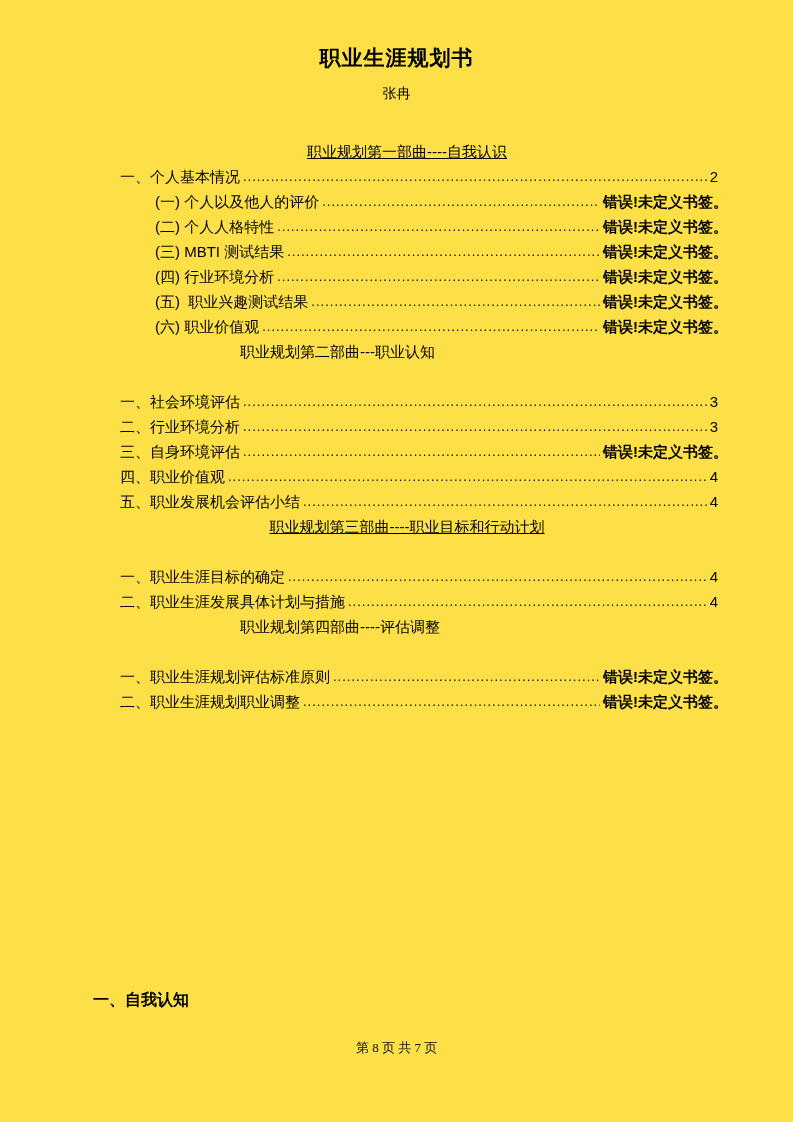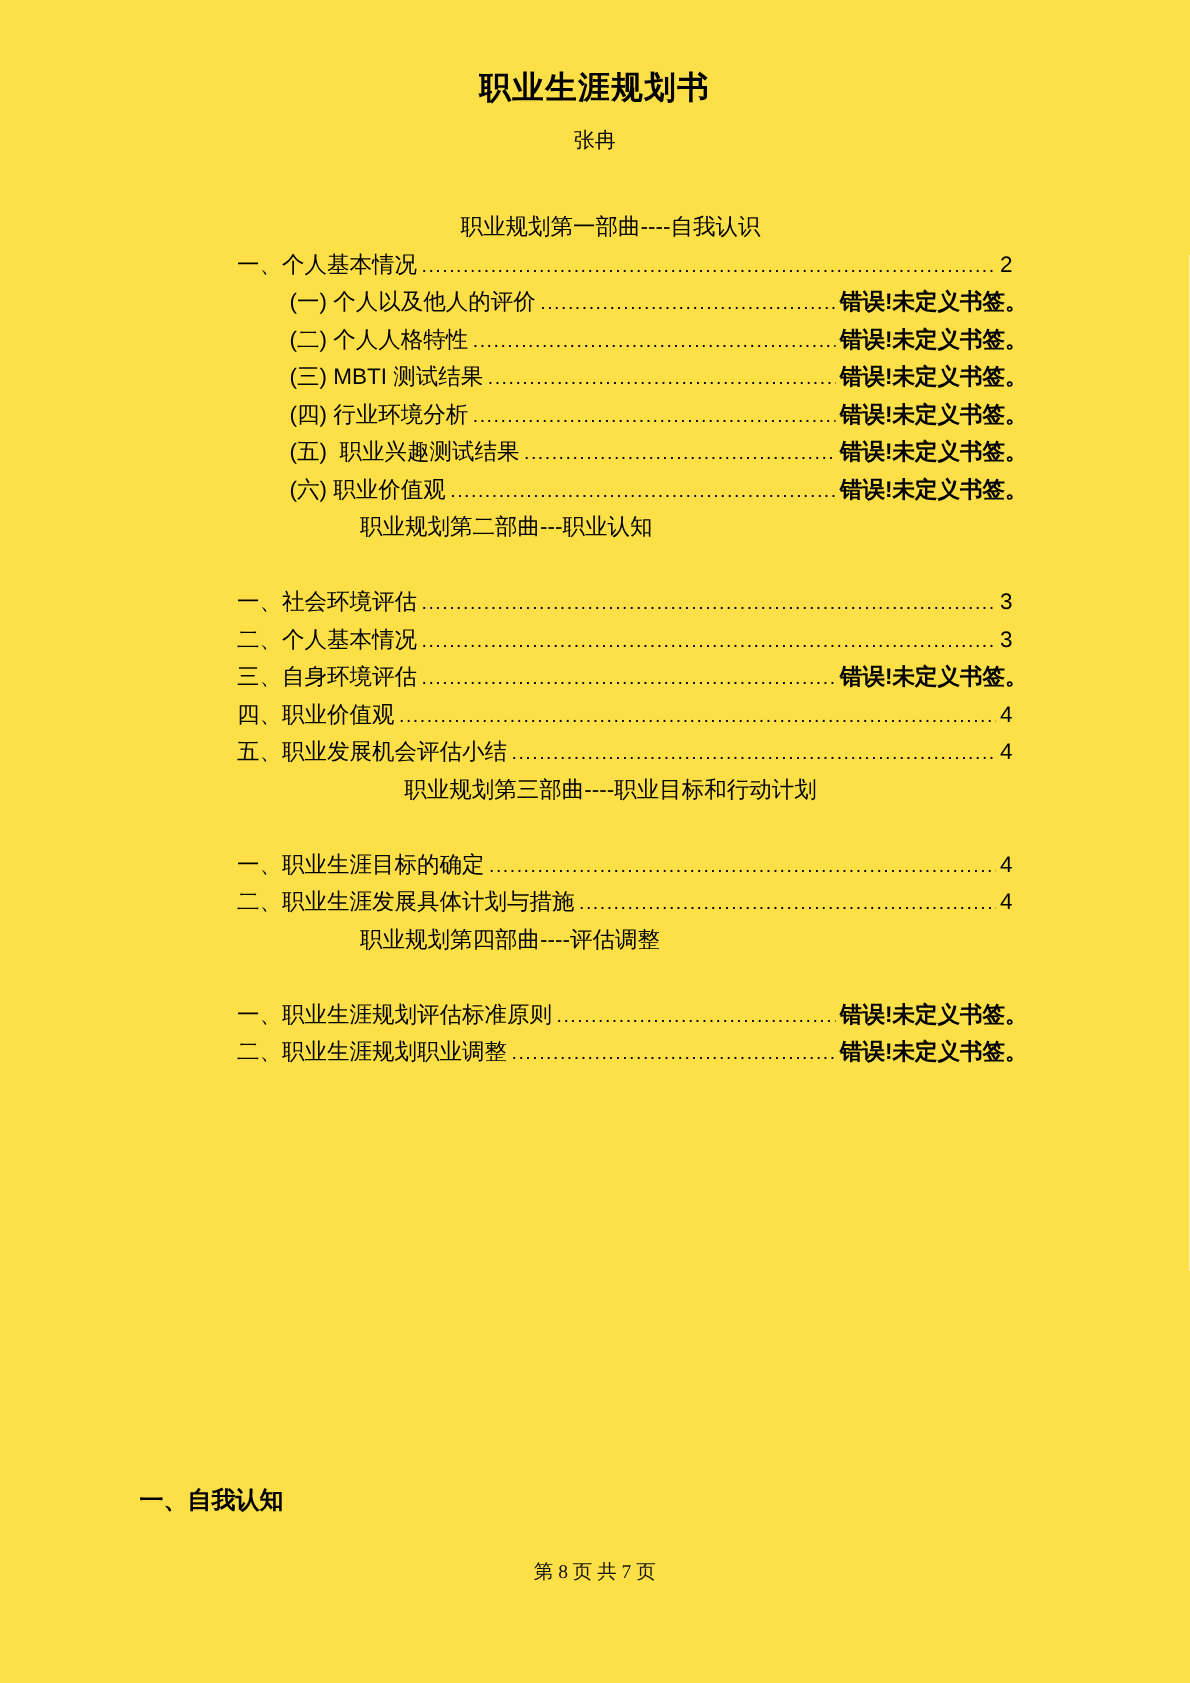--- a/index.html
+++ b/index.html
@@ -10,23 +10,23 @@
   .doc-title {
     position:absolute; top:44px; left:0; right:0;
     text-align:center; font-size:21px; font-weight:bold; letter-spacing:1px;
   }
   .doc-author {
     position:absolute; top:85px; left:0; right:0;
     text-align:center; font-size:14px;
   }
   .toc { position:absolute; top:139px; left:0; right:0; }
   .toc > div { height:25px; line-height:25px; font-size:15px; }
-  .toc-header-center { text-align:center; padding-left:96px; padding-right:75px; }
+  .toc-header-center { text-align:center; padding-left:96px; padding-right:75px;text-decoration:underline; }
   .toc-header-indent { text-align:left; padding-left:240px; }
-  .toc-entry { display:flex; align-items:flex-end; padding-right:118px;margin-left:38px; }
+  .toc-entry { display:flex; align-items:flex-end; padding-right:75px; }
   .toc-entry.level-1 { padding-left:120px; }
   .toc-entry.level-2 { padding-left:155px; }
   .toc-label { white-space:pre; flex:0 0 auto; }
   .toc-leader {
     flex:1 1 auto; overflow:hidden; white-space:nowrap;
     margin:0 3px; font-size:13px; letter-spacing:1px; color:#000;
   }
   .toc-leader::after {
     content:"..........................................................................................................................................................................";
   }
@@ -87,21 +87,21 @@
         <span class="toc-target error">错误!未定义书签。</span>
       </div>
       <div class="toc-header-indent">职业规划第二部曲---职业认知</div>
       <div class="toc-spacer"></div>
       <div class="toc-entry level-1">
         <span class="toc-label">一、社会环境评估</span>
         <span class="toc-leader"></span>
         <span class="toc-target">3</span>
       </div>
       <div class="toc-entry level-1">
-        <span class="toc-label">二、个人基本情况</span>
+        <span class="toc-label">二、行业环境分析</span>
         <span class="toc-leader"></span>
         <span class="toc-target">3</span>
       </div>
       <div class="toc-entry level-1">
         <span class="toc-label">三、自身环境评估</span>
         <span class="toc-leader"></span>
         <span class="toc-target error">错误!未定义书签。</span>
       </div>
       <div class="toc-entry level-1">
         <span class="toc-label">四、职业价值观</span>

